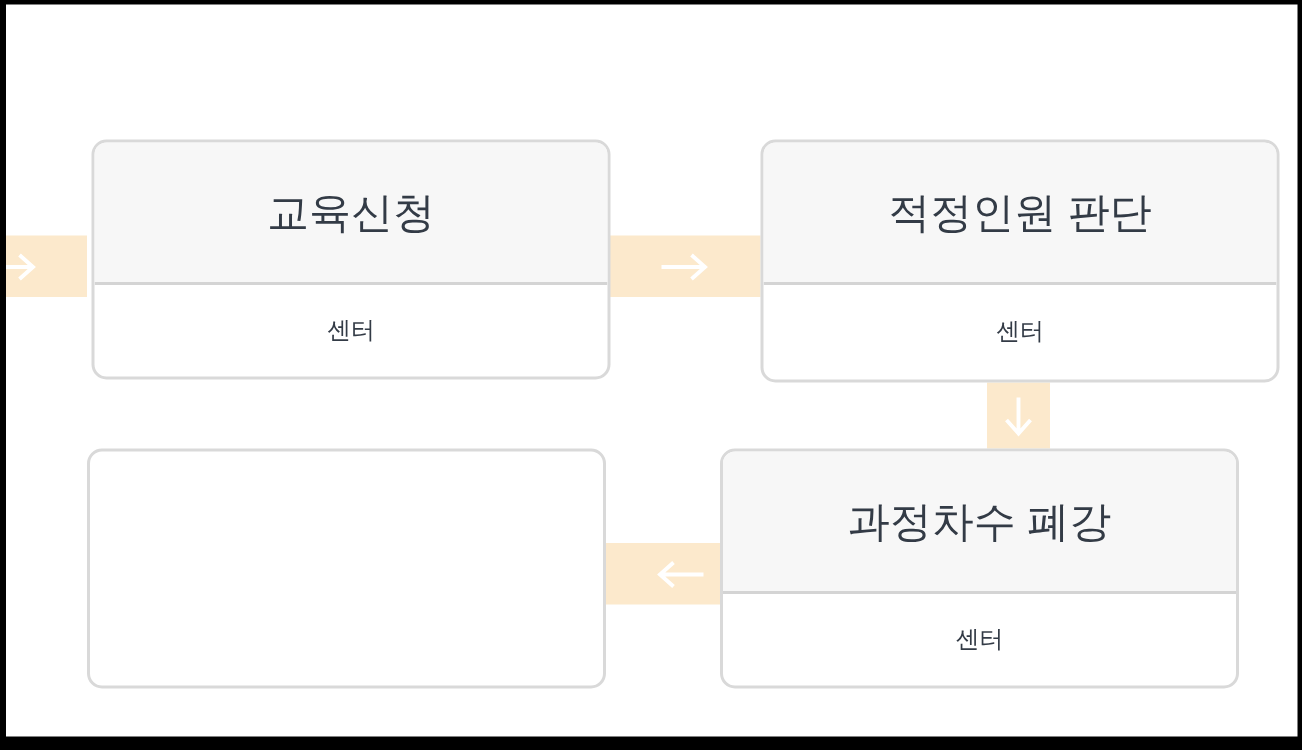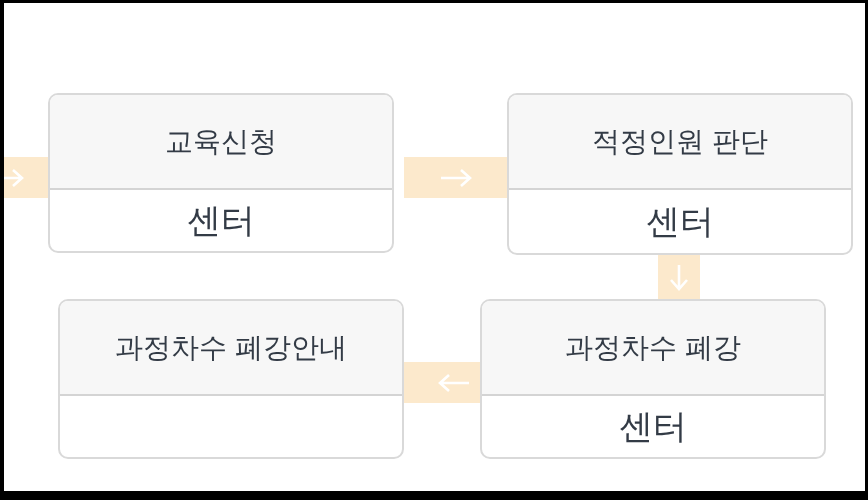--- a/index.html
+++ b/index.html
@@ -42,24 +42,24 @@
     align-items: center;
     justify-content: center;
     font-size: 28px;
     color: var(--text, #333b46);
   }
   .box-body {
     flex: 1;
     display: flex;
     align-items: center;
     justify-content: center;
-    font-size: 34px;
+    font-size: 16px;
     color: var(--text, #333b46);
   }
-  .box-apply  { left: 44px;  top: 90px;  }
+  .box-apply  { left: 57px;  top: 90px;  }
   .box-judge  { left: 503px; top: 90px;  height: 162px; }
   .box-cancel { left: 476px; top: 296px; }
   .box-notice { left: 54px;  top: 296px; }
 
   .band {
     position: absolute;
     background: var(--arrow-band, #fce9cc);
     display: flex;
     align-items: center;
     justify-content: center;
@@ -113,17 +113,16 @@
       <div class="box-body">센터</div>
     </div>
 
     <div class="band band-a43">
       <svg class="arrow-svg" width="36" height="24" viewBox="0 0 36 24" aria-hidden="true">
         <path d="M33 12H4M13 4l-9 8 9 8" fill="none" stroke="currentColor" stroke-width="2.6"></path>
       </svg>
     </div>
 
     <div class="box box-notice">
-      <div class="box-header">과정차수 폐강안내</div>
     </div>
 
   </div>
 </div>
 
 </body></html>

